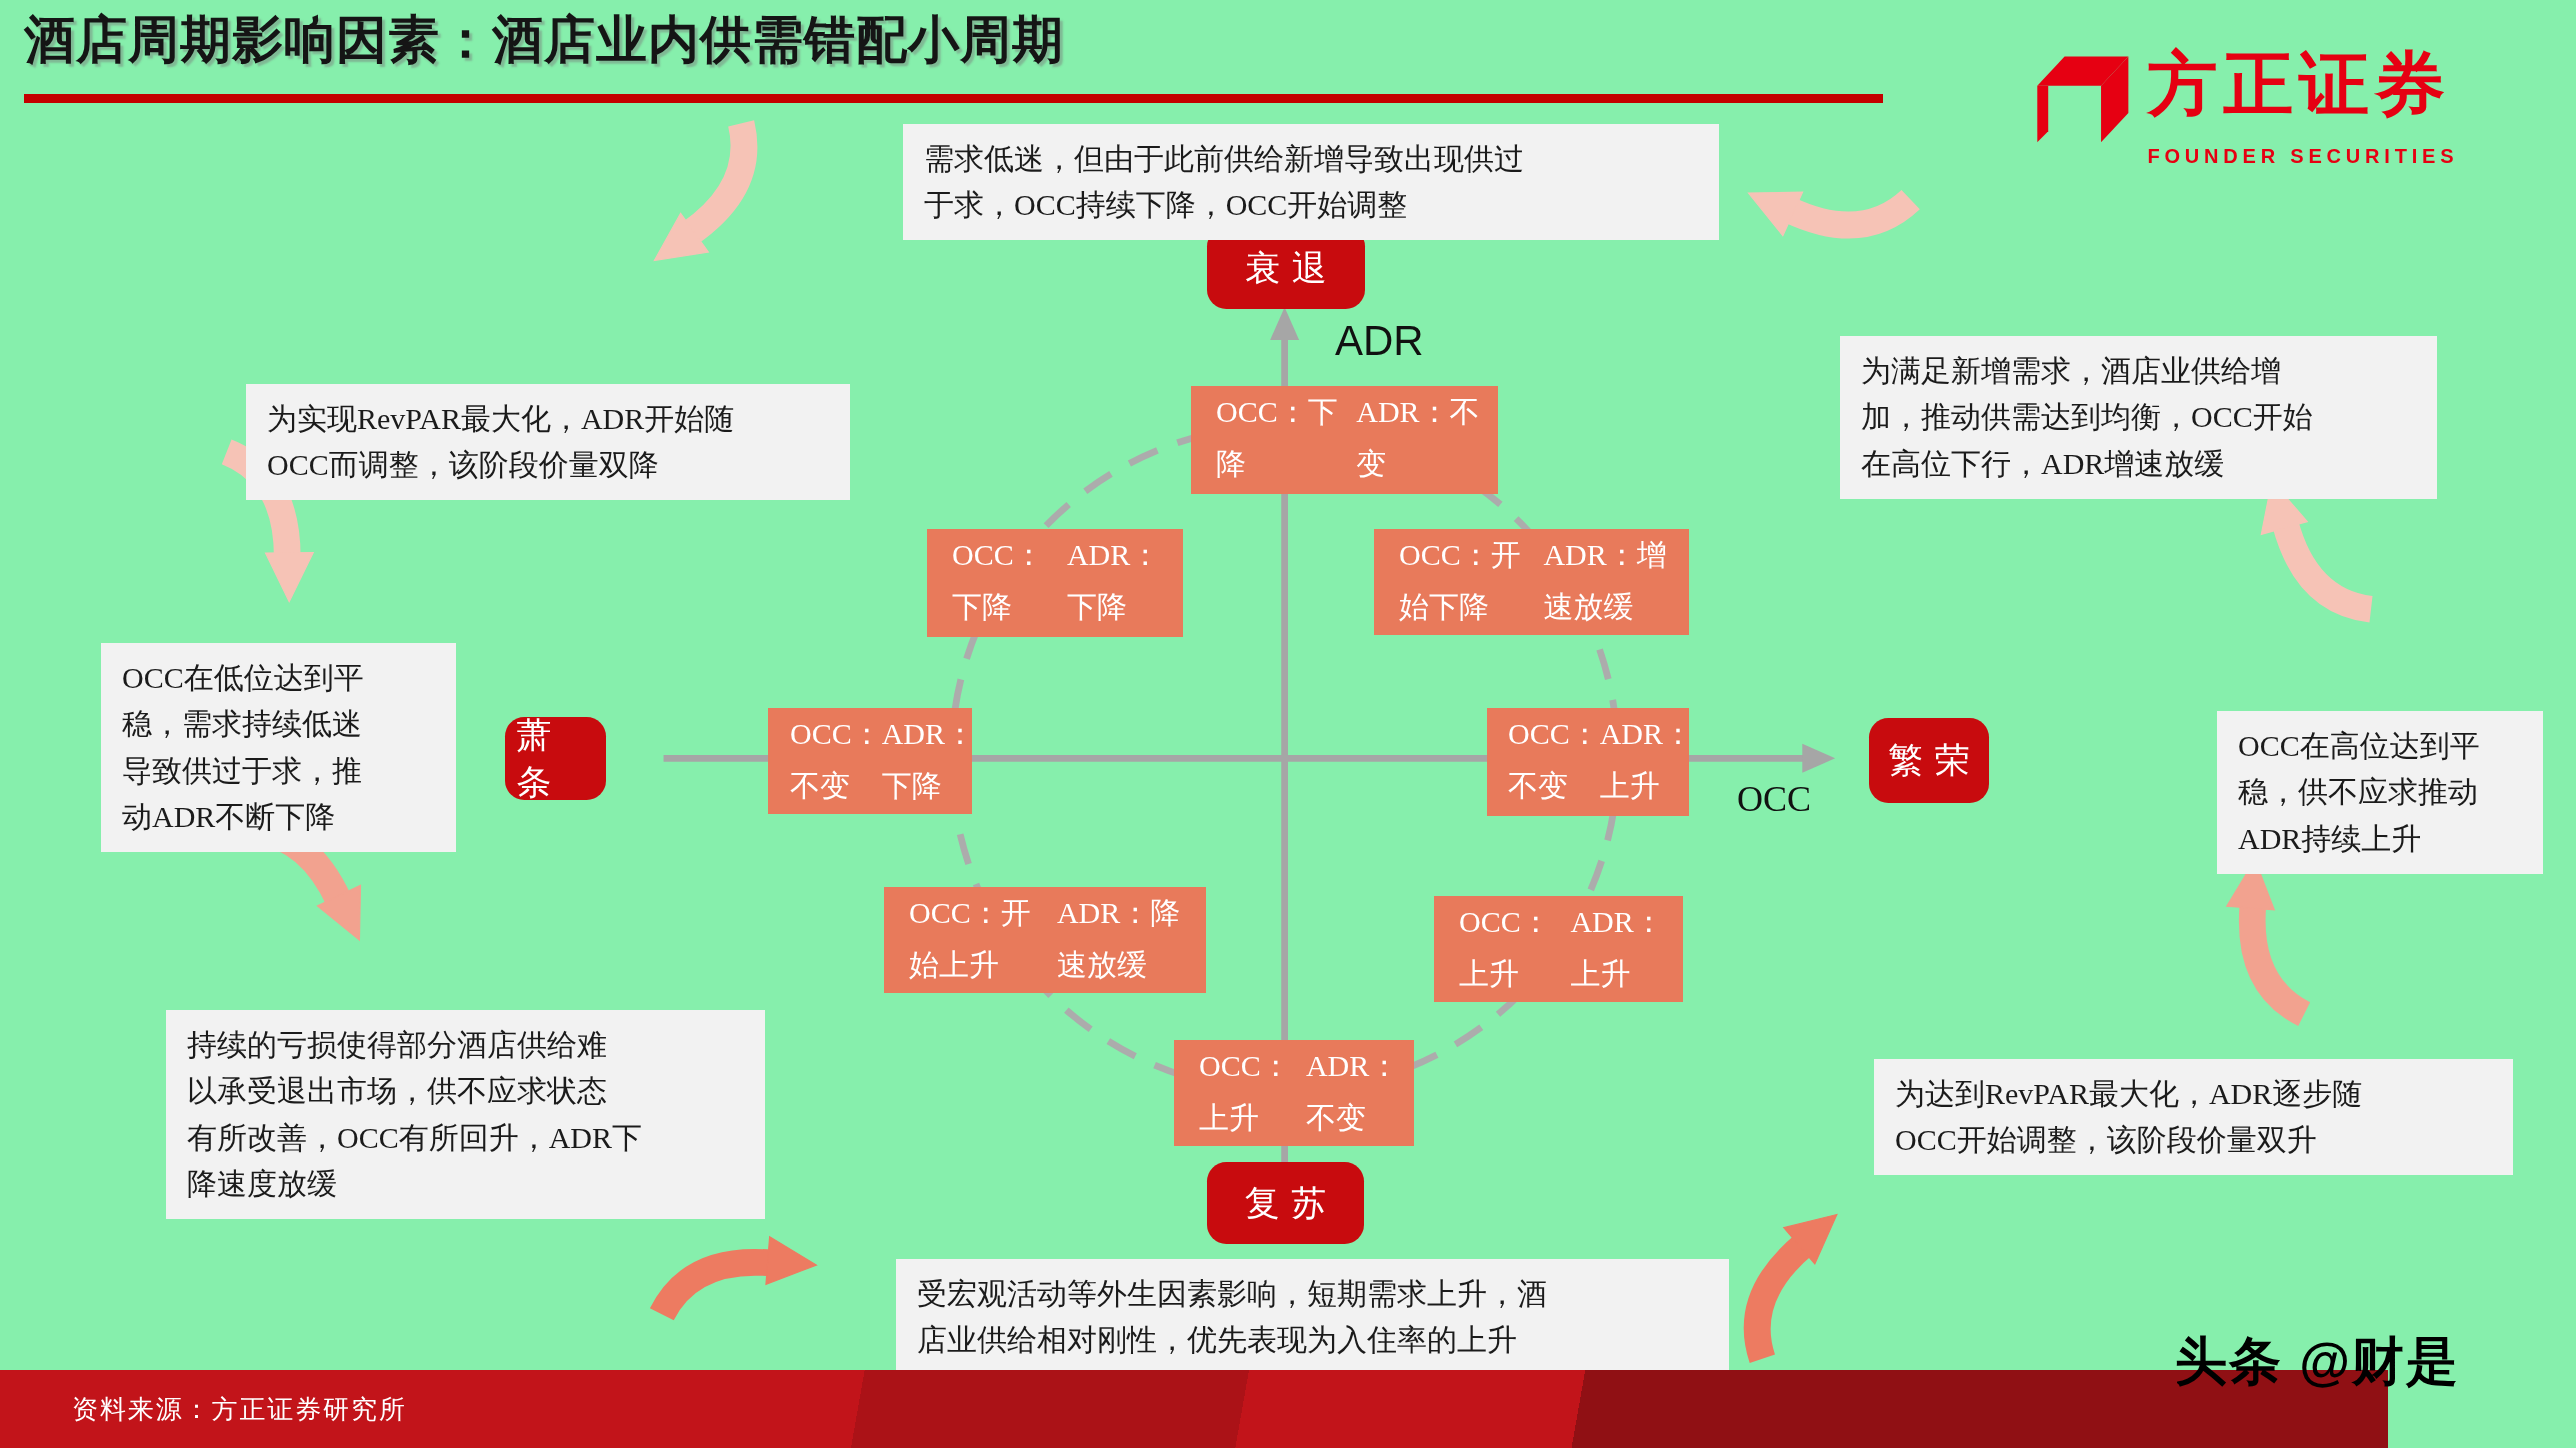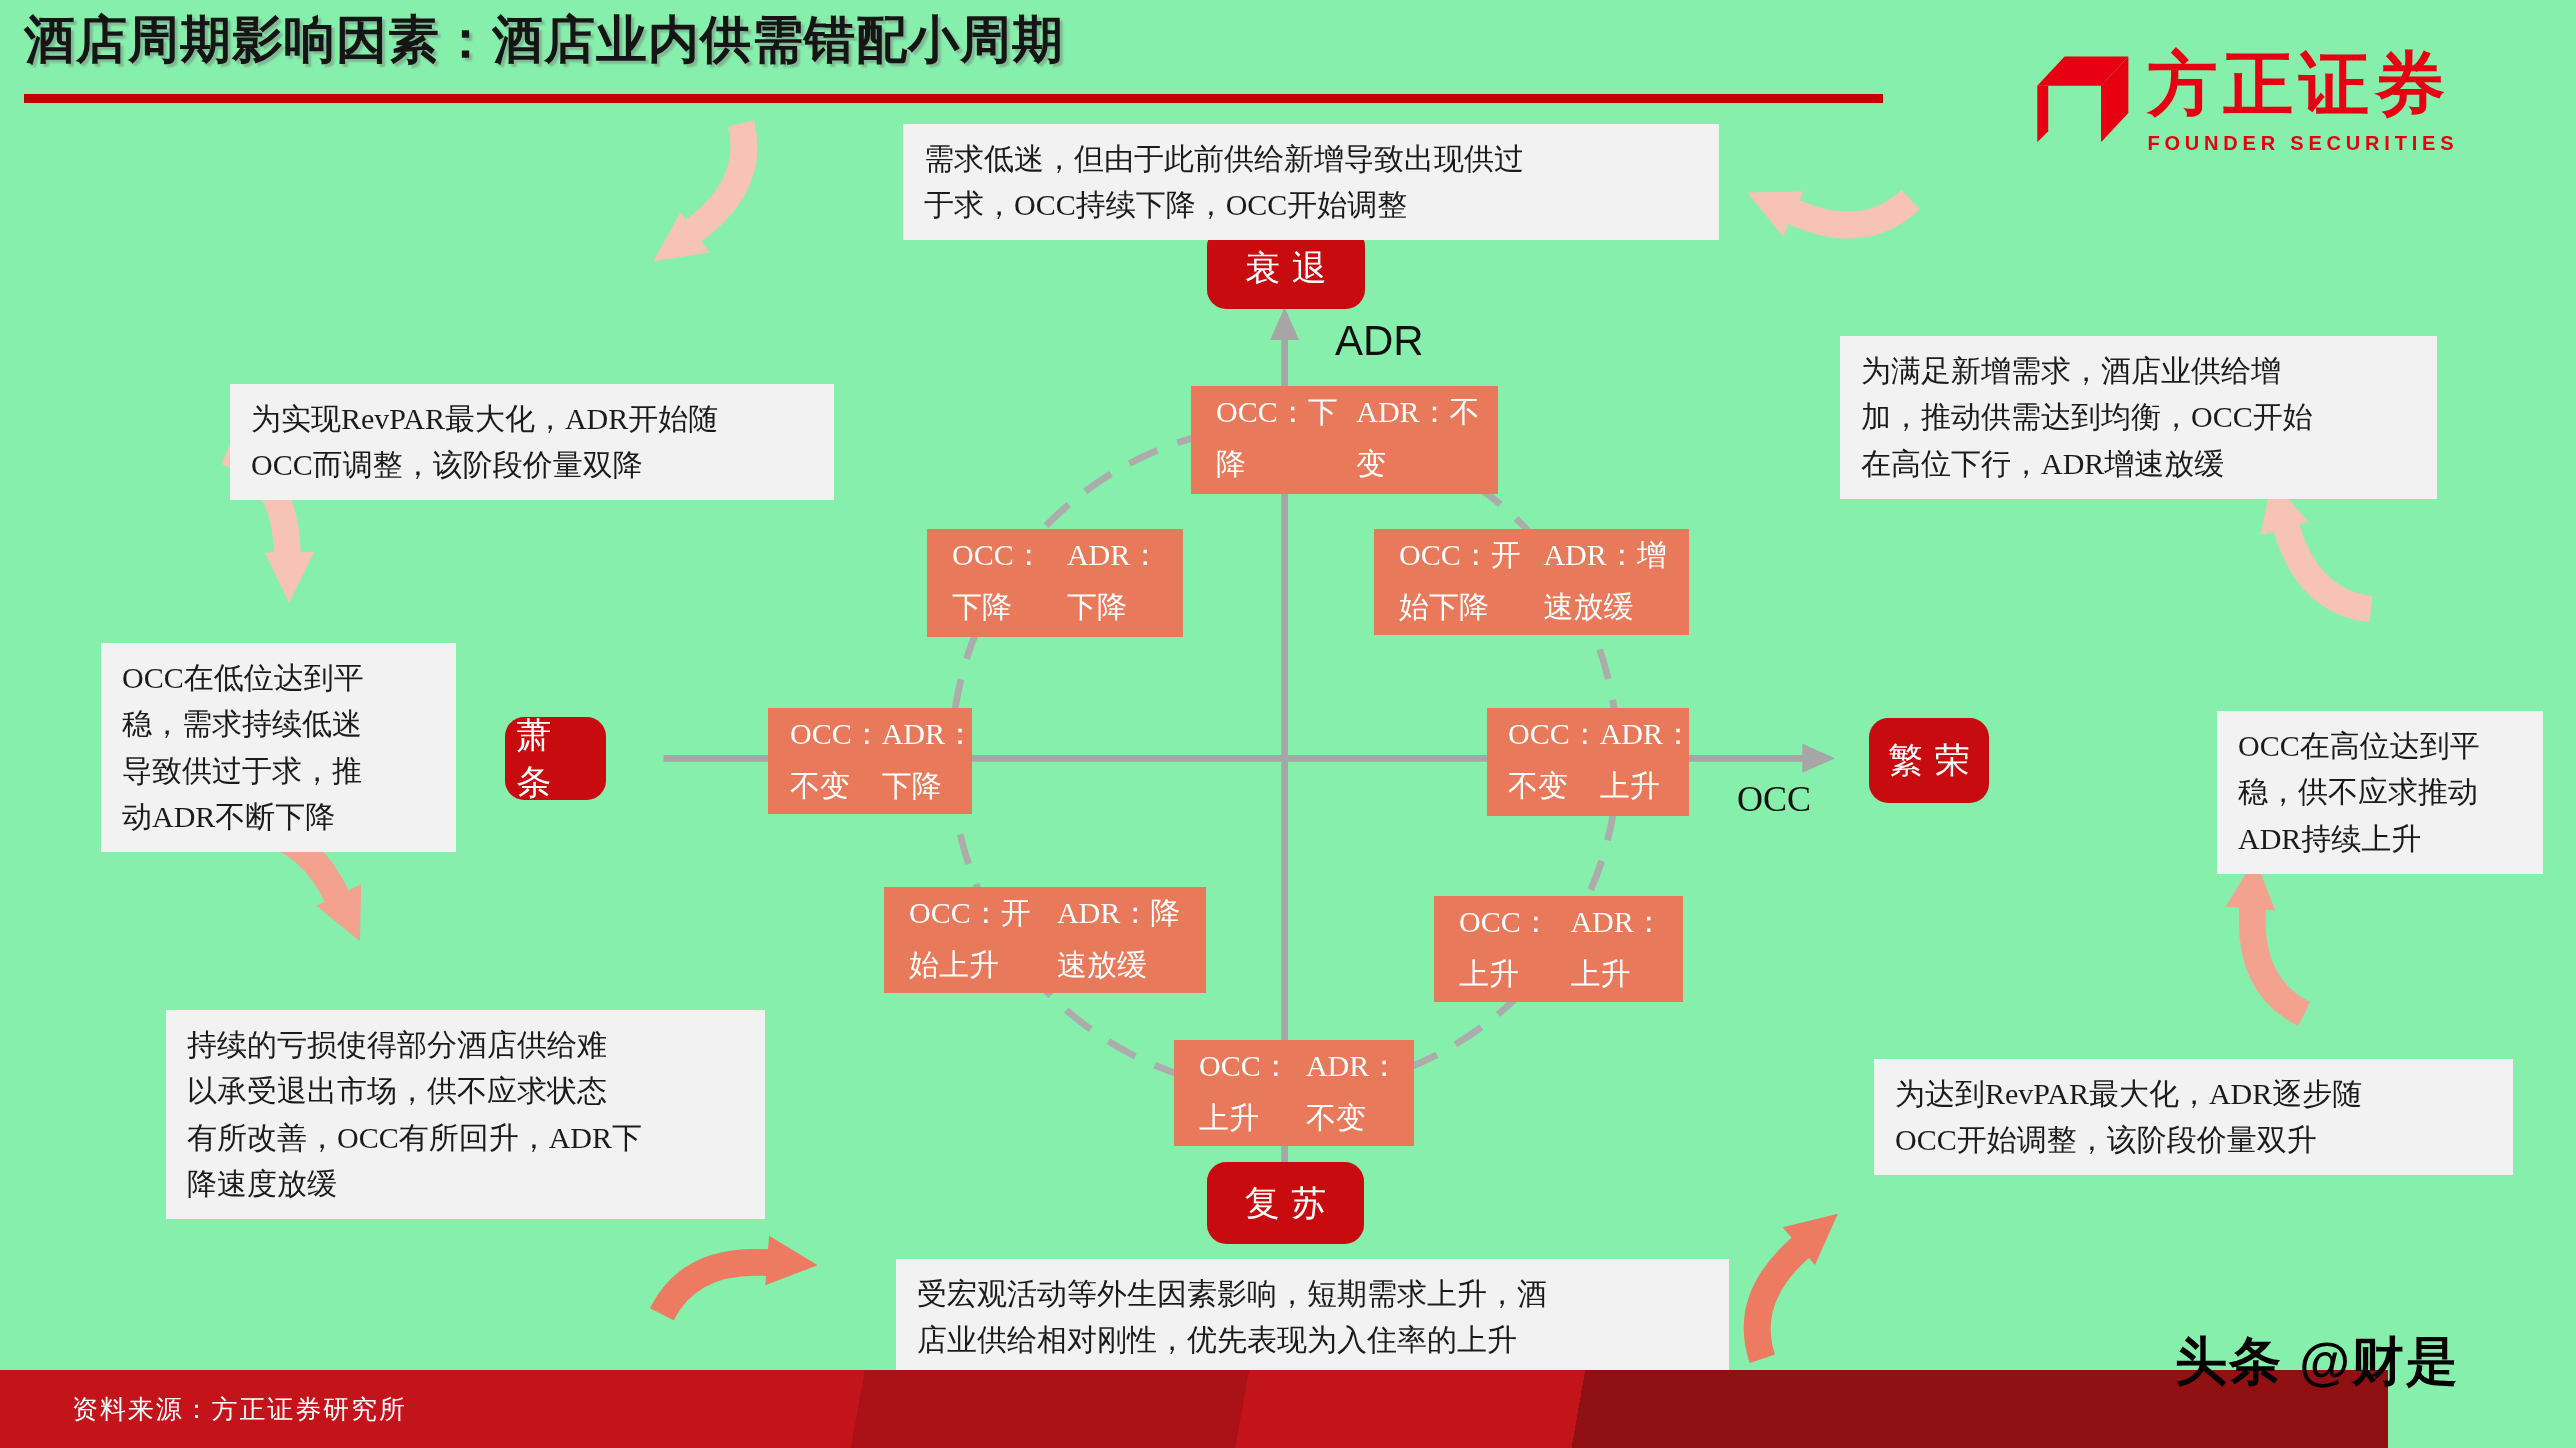--- a/index.html
+++ b/index.html
@@ -7,21 +7,21 @@
           font-family:"Liberation Sans",sans-serif;}
   
   .page-title{position:absolute;left:24px;top:5.8px;font-size:51px;font-weight:900;color:#151515;
               letter-spacing:1px;text-shadow:2.9px 2.9px 1.9px rgba(120,120,120,.45);white-space:nowrap;}
   .title-rule{position:absolute;left:24px;top:94px;width:1859px;height:8.7px;background:#C40000;}
   
   .logo{position:absolute;left:2030px;top:50px;display:flex;align-items:flex-start;}
   .logo-text{margin-left:15.5px;display:flex;flex-direction:column;align-items:flex-start;}
   .brand-name{font-family:"Liberation Serif",serif;font-size:70px;line-height:1;font-weight:700;
               color:#E60012;letter-spacing:5.8px;white-space:nowrap;}
-  .brand-sub{margin-top:12px;font-size:20px;font-weight:700;color:#E60012;letter-spacing:4.8px;white-space:nowrap;}
+  .brand-sub{margin-top:25px;font-size:20px;font-weight:700;color:#E60012;letter-spacing:4.8px;white-space:nowrap;}
   
   .overlay{position:absolute;left:0;top:0;width:2576px;height:1449px;}
   
   .note{position:absolute;background:#F2F2F2;color:#1b1b1b;font-family:"Liberation Serif",serif;
         font-size:30px;line-height:1.55;padding:11.6px 21px;white-space:pre-line;box-sizing:border-box;}
   
   .state{position:absolute;background:#E87A5B;color:#ffffff;font-family:"Liberation Serif",serif;
          font-size:30px;display:flex;flex-direction:row;justify-content:center;
          padding-left:25px;box-sizing:border-box;line-height:1.72;}
   
@@ -123,21 +123,21 @@
     <div>OCC：上升</div>
     <div>ADR：上升</div>
   </div>
   <div class="state" style="left:1174px;top:1040px;width:240px;height:106px;">
     <div>OCC：上升</div>
     <div>ADR：不变</div>
   </div>
 
   <div class="note" style="left:903px;top:124px;width:816px;">需求低迷，但由于此前供给新增导致出现供过
 于求，OCC持续下降，OCC开始调整</div>
-  <div class="note" style="left:230px;top:384px;width:604px;">为实现RevPAR最大化，ADR开始随
+  <div class="note" style="left:246px;top:384px;width:604px;">为实现RevPAR最大化，ADR开始随
 OCC而调整，该阶段价量双降</div>
   <div class="note" style="left:101px;top:643px;width:355px;">OCC在低位达到平
 稳，需求持续低迷
 导致供过于求，推
 动ADR不断下降</div>
   <div class="note" style="left:166px;top:1010px;width:599px;">持续的亏损使得部分酒店供给难
 以承受退出市场，供不应求状态
 有所改善，OCC有所回升，ADR下
 降速度放缓</div>
   <div class="note" style="left:896px;top:1259px;width:833px;">受宏观活动等外生因素影响，短期需求上升，酒

